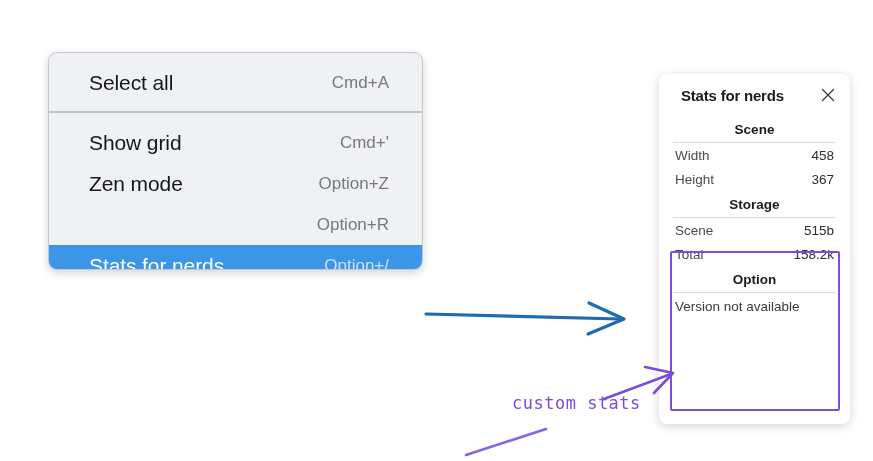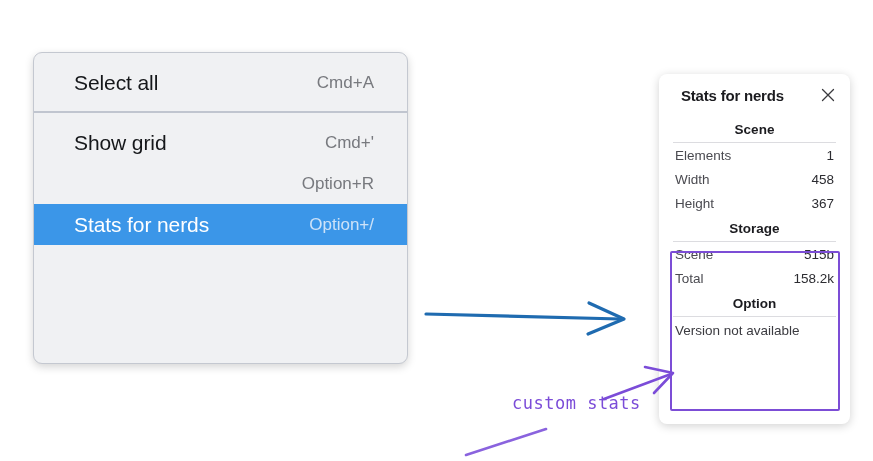--- a/index.html
+++ b/index.html
@@ -13,24 +13,24 @@
     width: 873px;
     height: 461px;
     background: #ffffff;
     overflow: hidden;
     font-family: "Liberation Sans", sans-serif;
   }
 
   
   #context-menu {
     position: absolute;
-    left: 33px;
+    left: 48px;
     top: 52px;
     width: 375px;
-    height: 312px;
+    height: 218px;
     background: #f0f1f3;
     border: 1px solid #c4c8d0;
     border-radius: 9px;
     box-shadow: 0 3px 9px rgba(0,0,0,0.17);
     box-sizing: border-box;
     overflow: hidden;
   }
   .menu-group-top {
     padding-top: 9px;
     padding-bottom: 8px;
@@ -188,20 +188,24 @@
     </div>
 
     <div class="menu-divider"></div>
 
     <div class="menu-group-bottom">
       <div class="menu-item">
         <span class="label">Show grid</span>
         <span class="shortcut">Cmd+'</span>
       </div>
       <div class="menu-item">
+        <span class="label">Zen mode</span>
+        <span class="shortcut">Option+Z</span>
+      </div>
+      <div class="menu-item">
         <span class="shortcut">Option+R</span>
       </div>
       <div class="menu-item selected">
         <span class="label">Stats for nerds</span>
         <span class="shortcut">Option+/</span>
       </div>
       <div class="menu-tail"></div>
     </div>
 
   </div>
@@ -213,24 +217,20 @@
       <span class="close-icon">
         <svg width="14" height="14" viewBox="0 0 14 14" aria-hidden="true">
           <path d="M1.5 1.5 L12.5 12.5 M12.5 1.5 L1.5 12.5" stroke="#3a3a3e" stroke-width="1.3" fill="none" stroke-linecap="round"></path>
         </svg>
       </span>
     </div>
 
     <div class="section-title">Scene</div>
     <div class="hr"></div>
     <div class="stat-row">
-      <span class="k">Elements</span>
-      <span class="v">1</span>
-    </div>
-    <div class="stat-row">
       <span class="k">Width</span>
       <span class="v">458</span>
     </div>
     <div class="stat-row">
       <span class="k">Height</span>
       <span class="v">367</span>
     </div>
 
     <div class="section-title">Storage</div>
     <div class="hr"></div>

